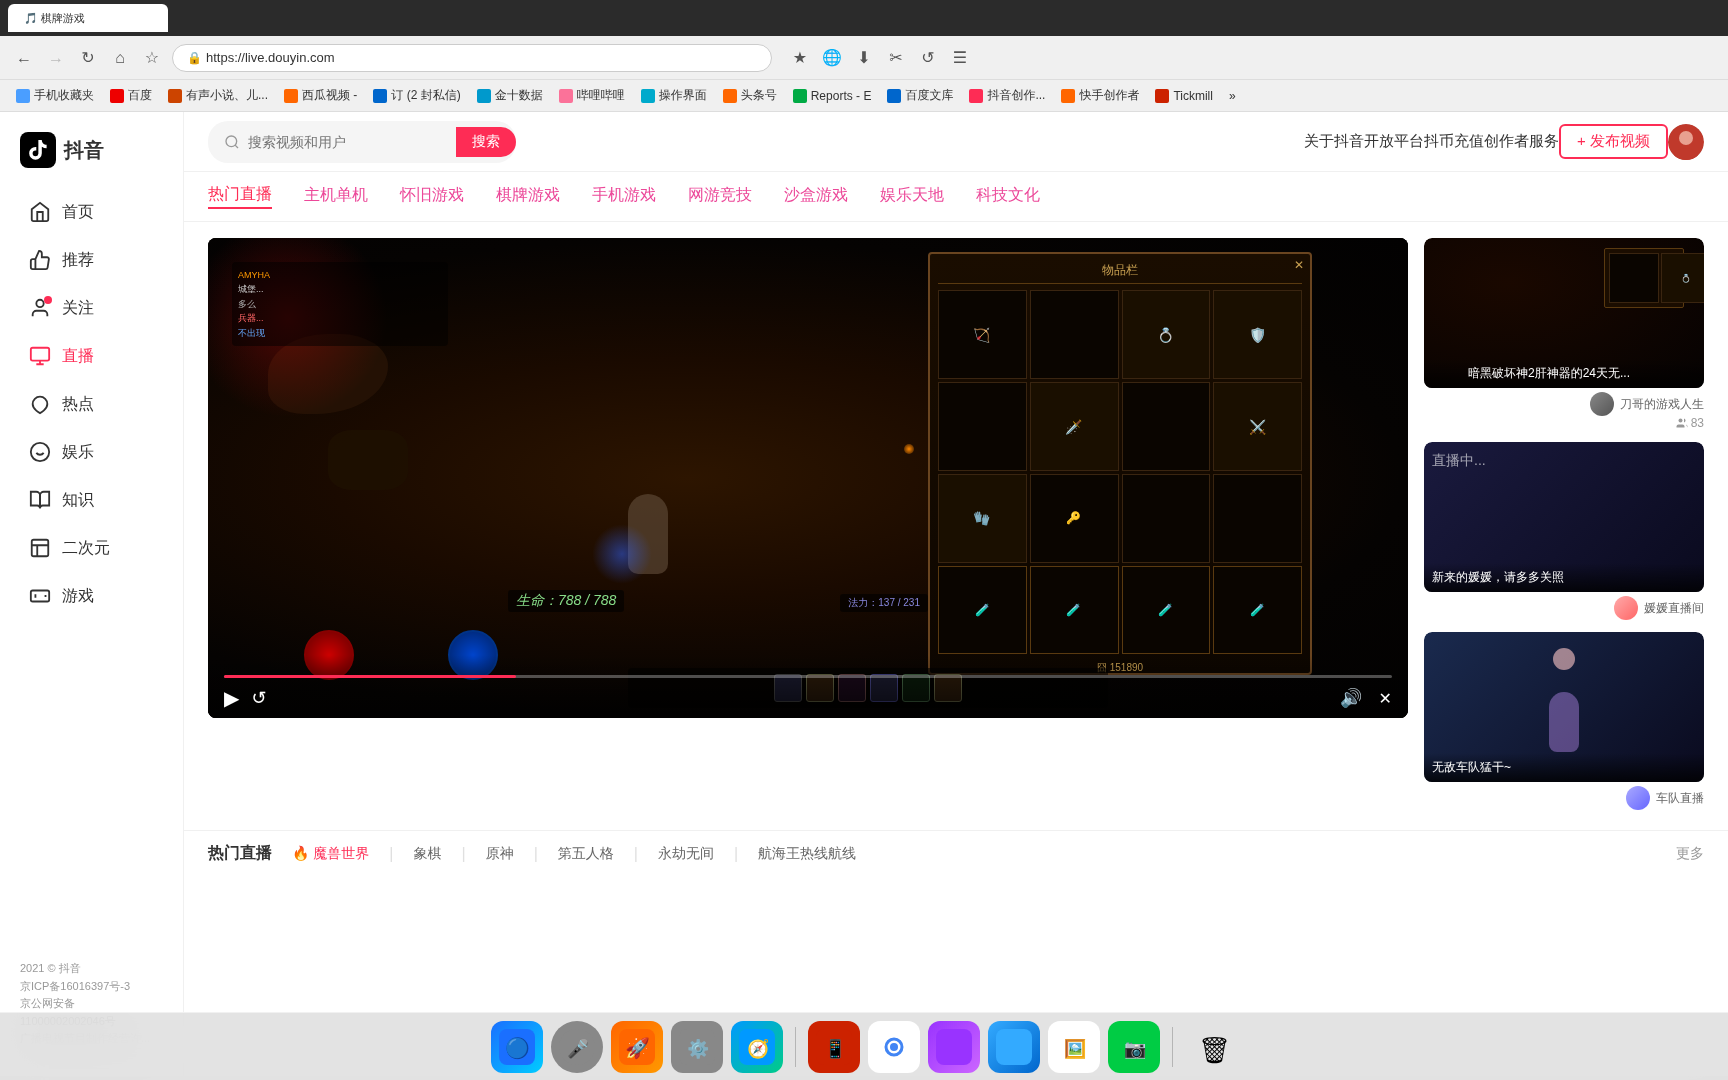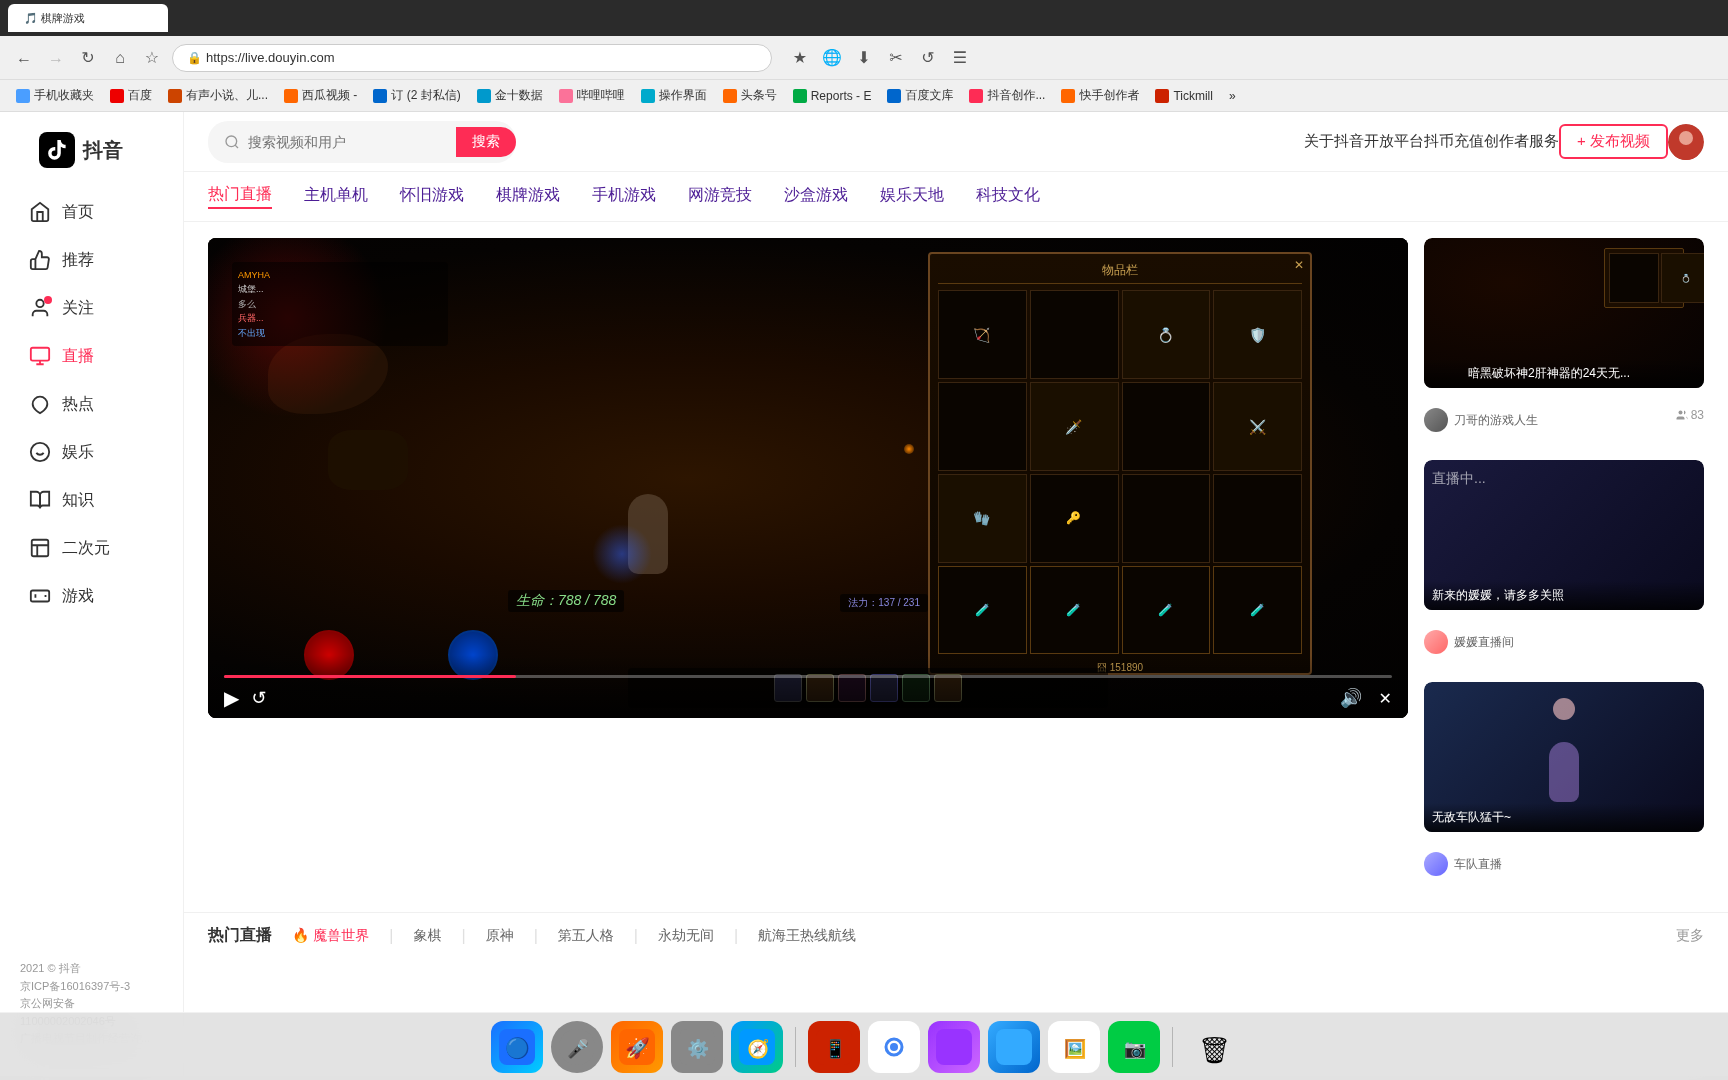--- a/index.html
+++ b/index.html
@@ -19,21 +19,21 @@
     .toolbar-icon { width: 24px; height: 24px; display: flex; align-items: center; justify-content: center; font-size: 16px; color: #555; cursor: pointer; }
     .bookmarks-bar { background: #f0f0f0; height: 32px; display: flex; align-items: center; padding: 0 8px; border-bottom: 1px solid #ddd; overflow: hidden; }
     .bookmark-item { height: 24px; padding: 0 8px; display: flex; align-items: center; gap: 4px; font-size: 12px; color: #333; cursor: pointer; border-radius: 4px; white-space: nowrap; }
     .bookmark-dot { width: 14px; height: 14px; border-radius: 2px; flex-shrink: 0; }
 
     
     .page-content { background: white; display: flex; height: calc(1080px - 116px); }
 
     
     .sidebar { width: 184px; background: white; border-right: 1px solid #f0f0f0; padding: 12px 0; flex-shrink: 0; display: flex; flex-direction: column; }
-    .logo { display: flex; align-items: center; gap: 8px; padding: 8px 20px 20px; margin-left: 19px; }
+    .logo { display: flex; align-items: center; gap: 8px; padding: 8px 20px 20px; }
     .logo-icon { width: 36px; height: 36px; background: black; border-radius: 8px; display: flex; align-items: center; justify-content: center; color: white; font-size: 20px; }
     .logo-text { font-size: 20px; font-weight: 600; color: #333; }
     .sidebar-item { display: flex; align-items: center; gap: 10px; padding: 10px 20px; cursor: pointer; font-size: 16px; color: #333; border-radius: 8px; margin: 2px 8px; }
     .sidebar-item.active { color: #fe2c55; }
     .sidebar-icon { width: 24px; height: 24px; display: flex; align-items: center; justify-content: center; font-size: 20px; flex-shrink: 0; position: relative; }
     .notification-dot { width: 8px; height: 8px; background: #fe2c55; border-radius: 50%; position: absolute; top: 0; right: 0; }
     .sidebar-label { font-size: 16px; }
     .sidebar-footer { margin-top: auto; padding: 16px 20px; font-size: 11px; color: #999; line-height: 1.6; }
 
     
@@ -42,21 +42,21 @@
     .search-box { display: flex; align-items: center; background: #f5f5f5; border-radius: 20px; padding: 6px 16px; gap: 8px; min-width: 280px; }
     .search-input { background: transparent; border: none; outline: none; font-size: 14px; color: #333; width: 200px; }
     .search-btn { background: #fe2c55; color: white; border: none; border-radius: 0 20px 20px 0; padding: 6px 16px; font-size: 14px; cursor: pointer; margin-right: -16px; }
     .nav-links { display: flex; margin-left: auto; align-items: center; }
     .nav-link { font-size: 15px; color: #333; cursor: pointer; white-space: nowrap; }
     .publish-btn { background: transparent; border: 2px solid #fe2c55; color: #fe2c55; border-radius: 6px; padding: 6px 16px; font-size: 15px; cursor: pointer; white-space: nowrap; }
     .avatar { width: 36px; height: 36px; border-radius: 50%; background: #ddd; overflow: hidden; cursor: pointer; display: flex; align-items: center; justify-content: center; }
 
     
     .category-nav { display: flex; gap: 32px; padding: 0 24px; border-bottom: 1px solid #f0f0f0; height: 50px; align-items: center; overflow: hidden; }
-    .cat-item { font-size: 16px; color: #4c1d95; cursor: pointer; white-space: nowrap; padding-bottom: 2px; }
+    .cat-item { font-size: 16px; color: #ec4899; cursor: pointer; white-space: nowrap; padding-bottom: 2px; }
     .cat-item.active { color: #fe2c55; border-bottom: 2px solid #fe2c55; }
 
     
     .content-area { display: flex; padding: 16px 24px; gap: 16px; }
     .main-video { flex: 1; }
     .video-player { width: 100%; aspect-ratio: 16/9; background: #1a1a1a; border-radius: 8px; overflow: hidden; position: relative; max-height: 480px; }
 
     
     .right-sidebar { width: 280px; flex-shrink: 0; display: flex; flex-direction: column; gap: 8px; }
     .stream-card { border-radius: 8px; overflow: hidden; cursor: pointer; position: relative; }
@@ -66,21 +66,21 @@
     .hot-row { display: flex; align-items: center; gap: 20px; }
     .hot-title { font-size: 16px; font-weight: 600; color: #333; white-space: nowrap; }
     .hot-tag { font-size: 14px; color: #666; cursor: pointer; white-space: nowrap; display: flex; align-items: center; gap: 4px; }
     .hot-tag.featured { color: #fe2c55; }
     .more-btn { margin-left: auto; font-size: 14px; color: #999; cursor: pointer; }
     .divider { color: #e0e0e0; }
 
     
     .dock { position: fixed; bottom: 0; left: 0; right: 0; height: 68px; background: rgba(220,220,220,0.8); backdrop-filter: blur(20px); display: flex; align-items: center; justify-content: center; gap: 8px; border-top: 1px solid rgba(255,255,255,0.5); }
     .dock-item { width: 52px; height: 52px; border-radius: 12px; display: flex; align-items: center; justify-content: center; cursor: pointer; overflow: hidden; }
-    .stream-meta { display: flex; align-items: flex-start; justify-content: space-between; padding: 20px 0; }
+    .stream-meta { display: flex; align-items: flex-end; justify-content: space-between; padding: 4px 0; flex-direction: column; }
     .author-info { display: flex; align-items: center; gap: 6px; }
     .author-avatar { width: 24px; height: 24px; border-radius: 50%; background: #888; }
     .viewer-badge { display: flex; align-items: center; gap: 3px; font-size: 12px; color: #666; }
   </style>
 </head>
 <body>
 
 <div class="browser-chrome">
   <div class="browser-tab-bar">
     <div class="browser-tab active">

